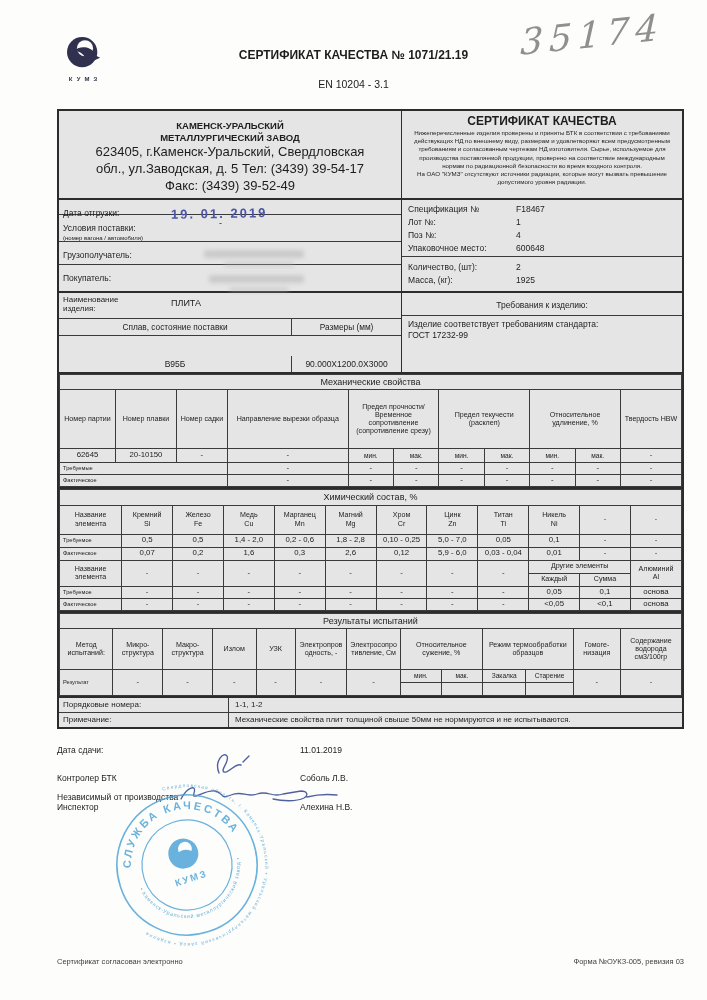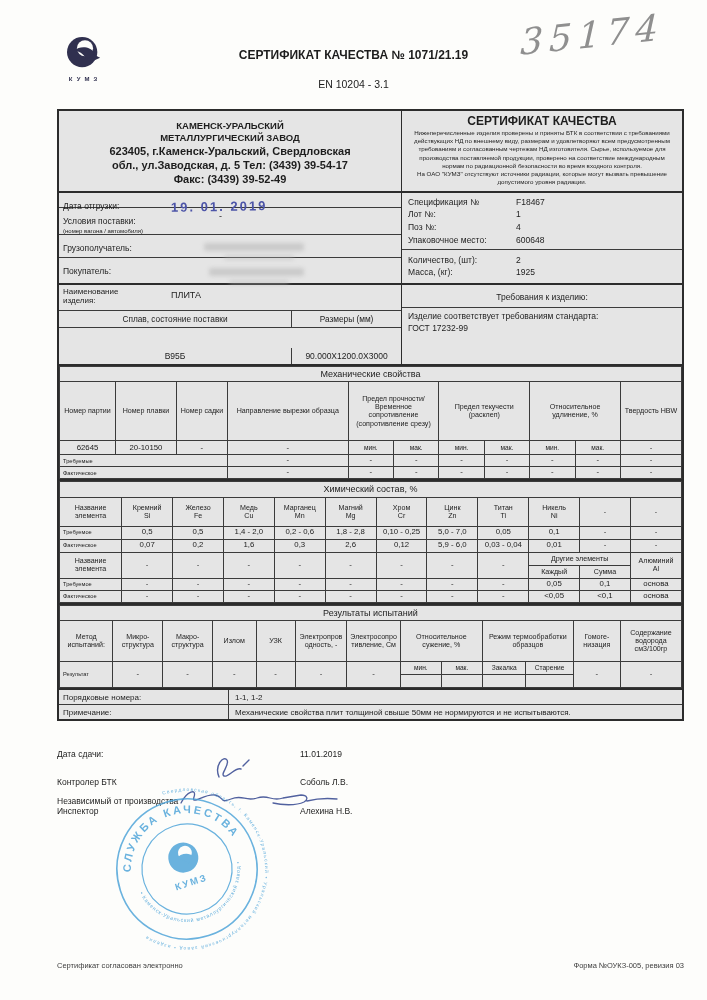--- a/index.html
+++ b/index.html
@@ -20,21 +20,21 @@
     font-style:italic; font-size:36px; color:#8f8f8f; letter-spacing:6px;
     transform:rotate(-6deg) skewX(-8deg); font-weight:normal;
   }
   
   .frame { margin:0 23px 0 57px; border:2px solid #2c2c2c; background:#e5e5e5; }
   .sec { display:flex; }
   .sec1 { border-bottom:2px solid #2c2c2c; }
   .company { width:343px; border-right:1.5px solid #2c2c2c; box-sizing:border-box;
              text-align:center; padding:9px 6px 4px 6px; }
   .co-name { font-size:9.5px; font-weight:bold; line-height:1.25; }
-  .co-addr { font-size:11px; font-weight:bold; line-height:1.3; }
+  .co-addr { font-size:13px; font-weight:normal; line-height:1.3; }
   .statement { flex:1; padding:3px 8px 2px 8px; }
   .st-title { text-align:center; font-weight:bold; font-size:12px; }
   .st-body { font-size:6.2px; line-height:1.32; text-align:center; margin-top:1px; }
   .st-body2 { font-size:6.2px; line-height:1.32; text-align:center; }
 
   .sec2 { border-bottom:2px solid #2c2c2c; }
   .sec2-left { width:343px; border-right:1.5px solid #2c2c2c; box-sizing:border-box;
                display:flex; flex-direction:column; }
   .f-row { border-bottom:1px solid #3b3b3b; padding:2px 4px; position:relative; box-sizing:border-box; }
   .f-row:last-child { border-bottom:none; flex:1; }
@@ -82,21 +82,21 @@
   .mech-hd td { height:56px; }
   .chem-hd td { height:26px; }
   .tests-hd td { height:38px; }
 
   .kv-row { display:flex; font-size:8px; border-bottom:1px solid #3b3b3b; }
   .kv-row:last-child { border-bottom:none; }
   .kv-label { width:170px; flex-shrink:0; padding:2.5px 4px; border-right:1px solid #3b3b3b; box-sizing:border-box; }
   .kv-value { flex:1; padding:2.5px 6px; }
 
   
-  .signoff { position:relative; margin:16px 23px 0 57px; height:212px; padding-top:12px; box-sizing:border-box; }
+  .signoff { position:relative; margin:4px 23px 0 57px; height:212px; padding-top:12px; box-sizing:border-box; }
   .s-row { display:flex; font-size:8.5px; }
   .s-label { width:243px; flex-shrink:0; }
   .s-row2 { margin-top:18px; }
   .s-row3 { margin-top:9px; }
   .sig1 { position:absolute; left:152px; top:16px; }
   .sig2 { position:absolute; left:118px; top:46px; }
   .stamp { position:absolute; left:30px; top:44px; }
 
   .pfooter { display:flex; justify-content:space-between; margin:12px 23px 0 57px;
              font-size:7.5px; color:#3d3d3d; }

